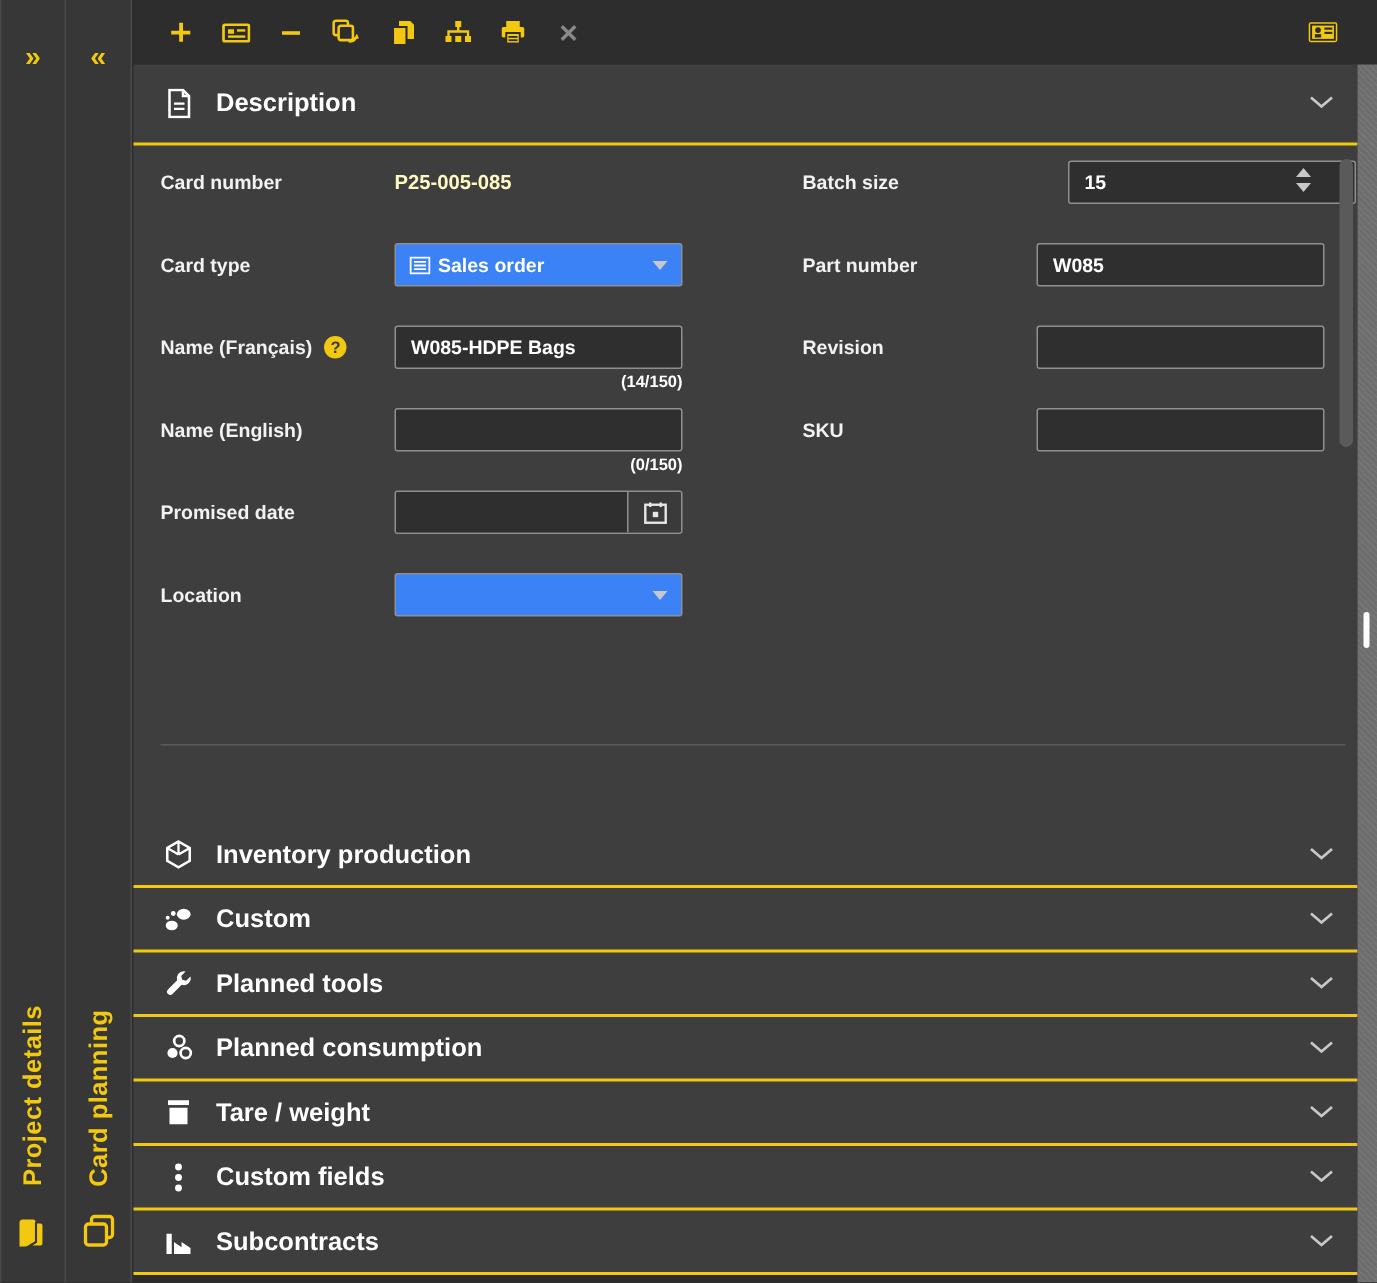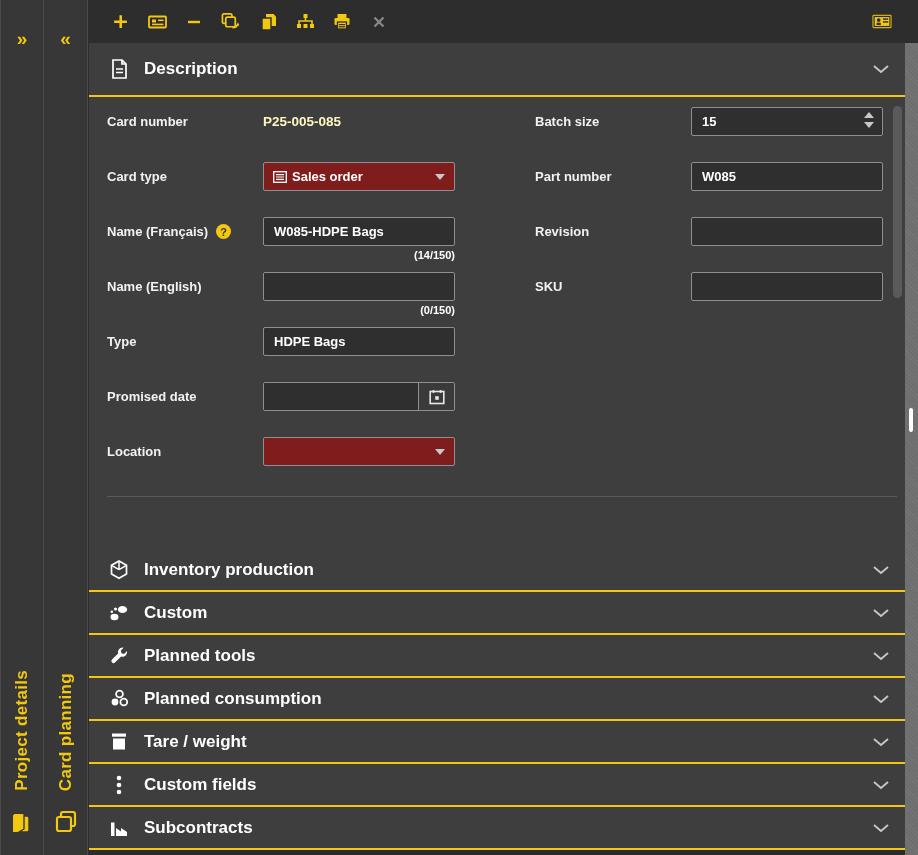--- a/index.html
+++ b/index.html
@@ -46,21 +46,21 @@
   .fvalue-static { color:#fef9c3; font-size:13.5px; font-weight:700; }
   .ctrl { position:relative; width:192px; height:29px; }
   .tinput { width:100%; height:29px; background:#2f2f2f; border:1px solid #8f8f8f; border-radius:2px;
             color:#fff; font-size:13px; font-weight:700; padding:0 10px;
             font-family:"Liberation Sans", sans-serif; outline:none; }
   .counter { position:absolute; right:0; top:32px; color:#fff; font-size:11px; font-weight:700; }
   .helpdot { width:15px; height:15px; border-radius:50%; background:#f2c811; color:#3a3a3a;
              font-size:11px; font-weight:700; display:inline-flex; align-items:center;
              justify-content:center; cursor:pointer; }
   
-  .dropdown { display:flex; align-items:center; width:192px; height:29px; background:#7f1d1d;
+  .dropdown { display:flex; align-items:center; width:192px; height:29px; background:#3b82f6;
               border:1px solid #8f8f8f; border-radius:2px; padding:0 9px; cursor:pointer; }
   .dropdown .d-text { color:#fff; font-size:13px; font-weight:700; margin-left:5px; flex:1; }
   .caret { width:0; height:0; border-left:5px solid transparent; border-right:5px solid transparent;
            border-top:6px solid #c8c8c8; }
   
   .datebox { display:flex; width:192px; height:29px; border:1px solid #8f8f8f; border-radius:2px; overflow:hidden; }
   .datebox input { flex:1; min-width:0; background:#2f2f2f; border:none; color:#fff; font-size:13px;
                    font-weight:700; padding:0 10px; outline:none; font-family:"Liberation Sans", sans-serif; }
   .datebtn { width:36px; background:#3a3a3a; border-left:1px solid #8f8f8f; display:flex;
              align-items:center; justify-content:center; cursor:pointer; }
@@ -227,26 +227,20 @@
         </div>
 
         <div class="frow">
           <span class="flabel">Name (English)</span>
           <div class="ctrl">
             <input class="tinput" value="" style="">
             <span class="counter">(0/150)</span>
           </div>
         </div>
 
-        <div class="frow">
-          <span class="flabel">Type</span>
-          <div class="ctrl">
-            <input class="tinput" value="HDPE Bags" style="">
-          </div>
-        </div>
 
         <div class="frow">
           <span class="flabel">Promised date</span>
           <div class="datebox">
             <input value="" style="">
             <span class="datebtn">
               <svg width="16" height="16" viewBox="0 0 16 16">
                 <rect x="1.2" y="2.5" width="13.6" height="12" fill="none" stroke="#e6e6e6" stroke-width="1.6"></rect>
                 <path d="M4.5 1v3M11.5 1v3" stroke="#e6e6e6" stroke-width="1.6"></path>
                 <rect x="6.2" y="7.2" width="3.6" height="3.6" fill="#e6e6e6"></rect>
@@ -261,21 +255,21 @@
             <span class="d-text"></span>
             <span class="caret"></span>
           </div>
         </div>
       </div>
 
       <div class="fcol right">
         <div class="frow">
           <span class="flabel">Batch size</span>
           <div class="ctrl">
-            <input class="tinput" style="padding-right: 26px;" value="15">
+            <input class="tinput" style="padding-right: 26px; margin-left: 21px;" value="15">
             <span class="stepper">
               <span class="tri-up"></span>
               <span class="tri-dn"></span>
             </span>
           </div>
         </div>
 
         <div class="frow">
           <span class="flabel">Part number</span>
           <div class="ctrl">

